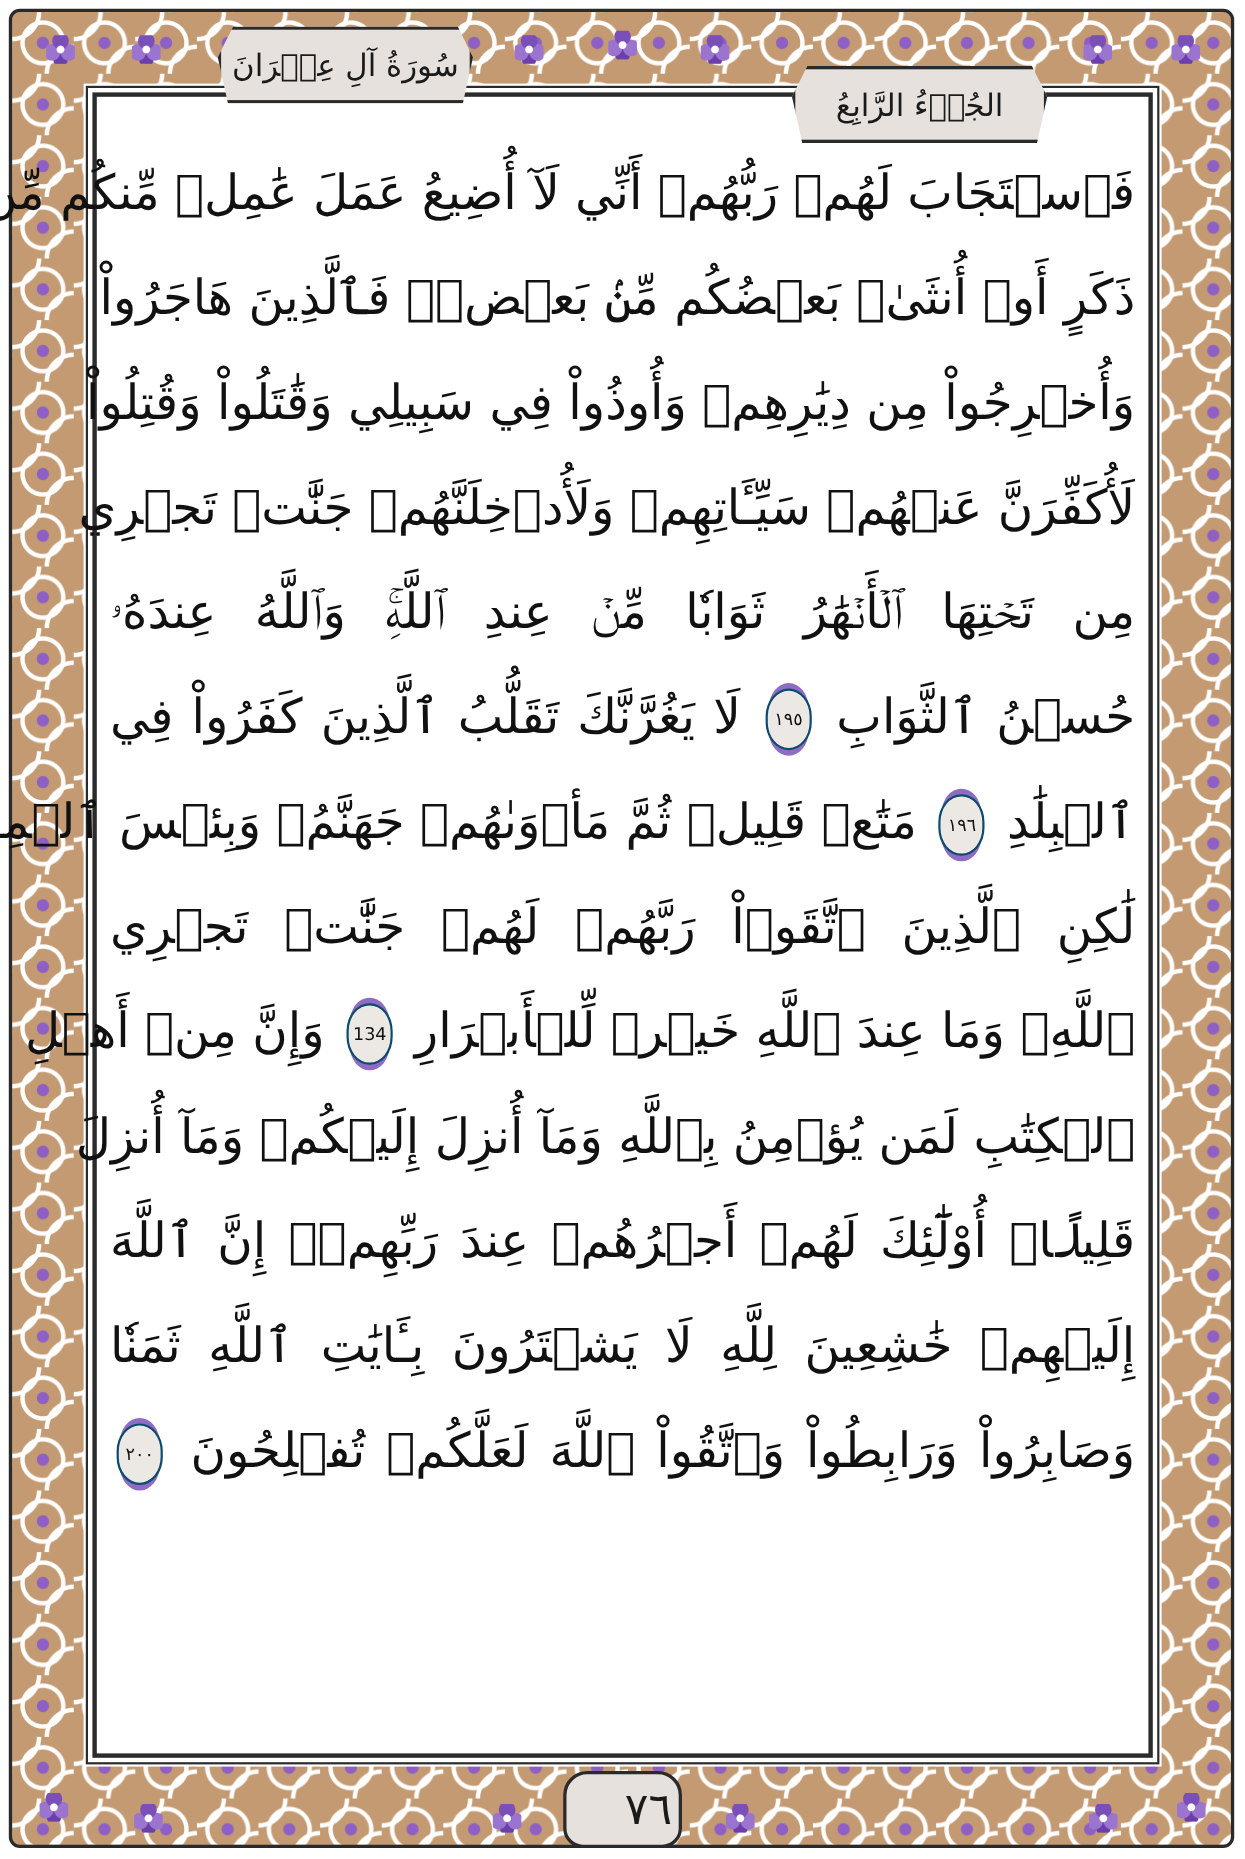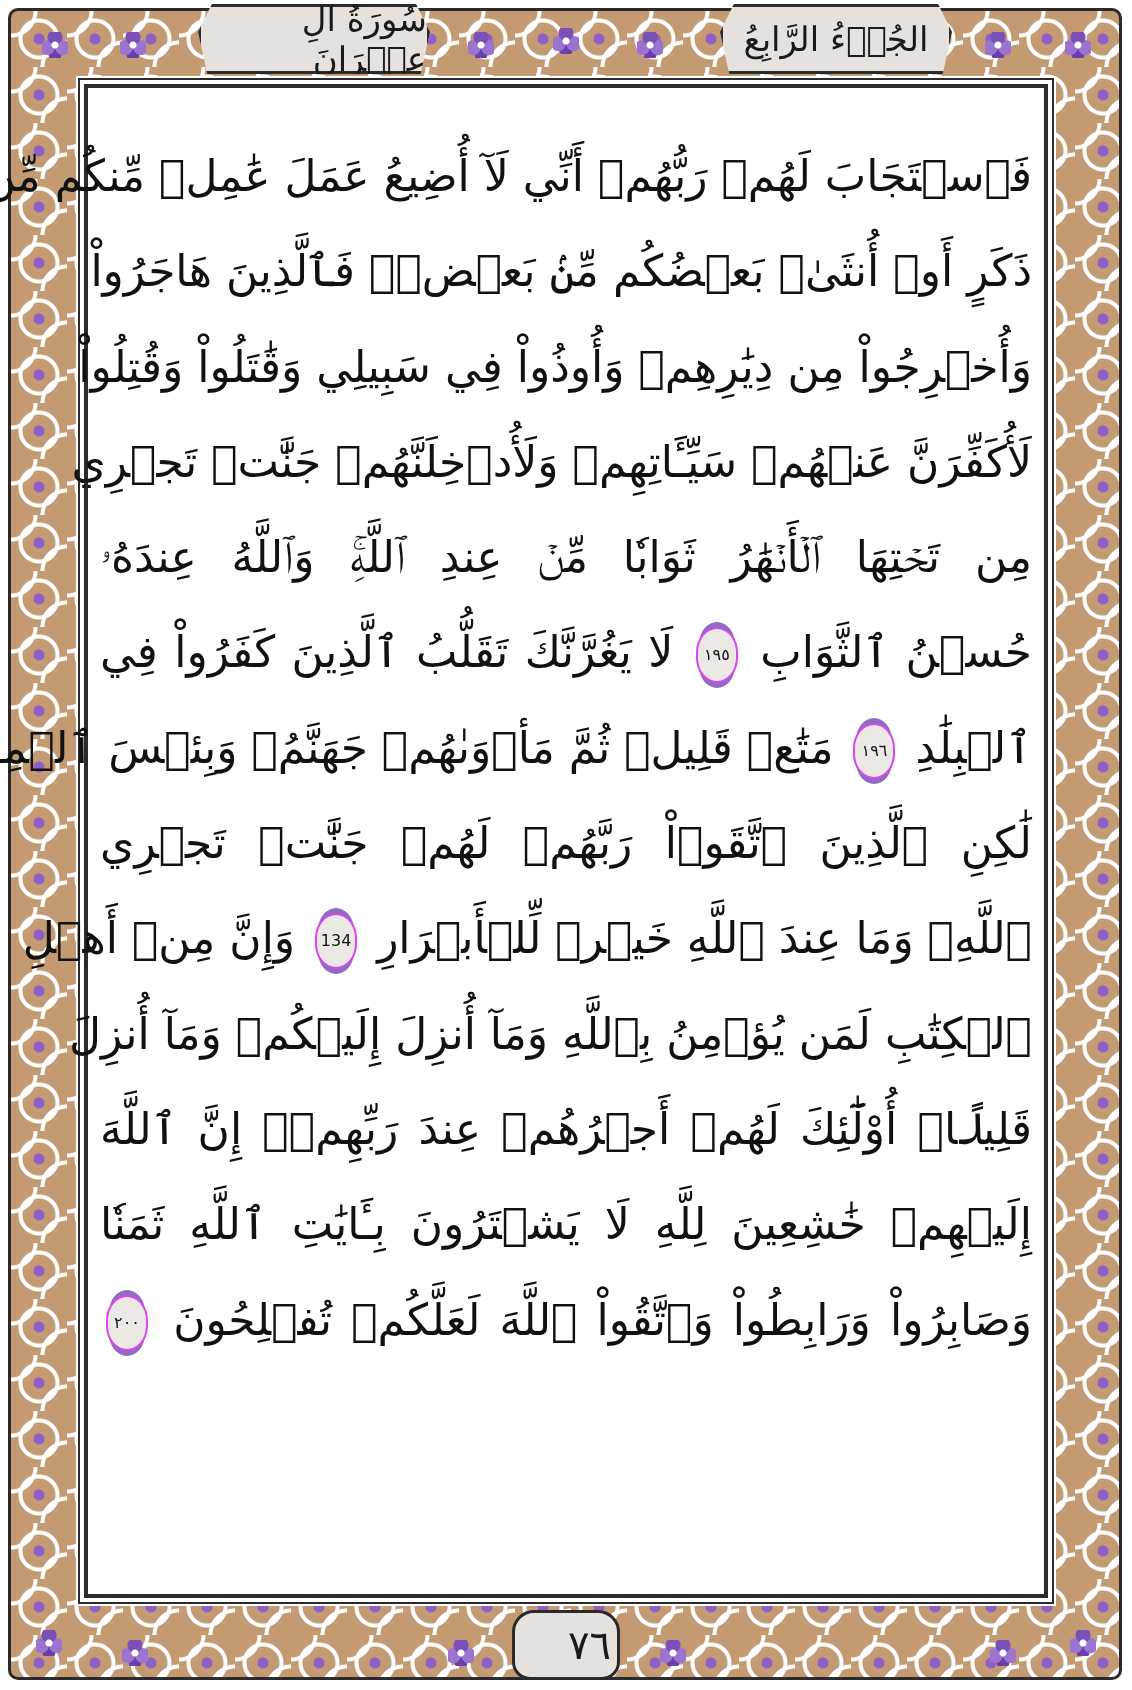--- a/index.html
+++ b/index.html
@@ -23,31 +23,31 @@
     background: #ffffff;
   }
   .text-panel {
     position: absolute; left: 84px; top: 84px; width: 964px; height: 1514px;
     border: 4px solid #2b2b2b; box-sizing: border-box; background: #ffffff;
     outline: 2px solid #2b2b2b; outline-offset: 4px;
   }
 
   
   .cartouche {
-    position: absolute; top: 4px; height: 64px;
+    position: absolute; top: 24px; height: 64px;
     background: #e6e1dc;
     border: 3px solid #2a2a2a;
     border-top-width: 3px;
     clip-path: polygon(6% 0, 94% 0, 100% 40%, 96% 100%, 4% 100%, 0 40%);
     display: flex; align-items: center; justify-content: center;
-    font-family: "DejaVu Serif", serif; font-size: 34px; color: #1a1a1a;
+    font-family: "DejaVu Serif", serif; font-size: 28px; color: #1a1a1a;
     direction: rtl;
   }
   .cartouche.surah { left: 198px; width: 226px; }
-  .cartouche.juz   { left: 720px; width: 226px; }
+  .cartouche.juz   { left: 720px; width: 226px; margin-top: 36px; }
 
   .footer-cartouche {
     position: absolute; left: 512px; top: 1610px; width: 108px; height: 70px;
     background: #e6e1dc; border: 3px solid #2a2a2a; box-sizing: border-box;
     border-radius: 22px 22px 18px 18px;
     display: flex; align-items: center; justify-content: center;
     font-family: "DejaVu Sans", sans-serif; font-size: 40px; color: #1a1a1a; padding-left: 47px;
   }
 
   
@@ -70,21 +70,21 @@
   }
   .line {
     height: 95.3px; line-height: 95.3px;
     font-size: 44px; text-align: justify; text-align-last: justify;
     white-space: nowrap;
   }
   .ayah-marker {
     display: inline-flex; align-items: center; justify-content: center;
     width: 38px; height: 52px; margin: 0 6px;
     border-radius: 50% / 45%;
-    border: 2px solid #d946ef;
+    border: 2px solid #0c4a6e;
     background: #ece8e4;
     font-size: 16px; line-height: 1; vertical-align: middle;
     position: relative;
     box-shadow: 0 -8px 0 -3px #8e6cc4, 0 8px 0 -3px #8e6cc4;
   }
 </style>
 </head>
 <body>
 
 <div class="frame-outer"></div>

